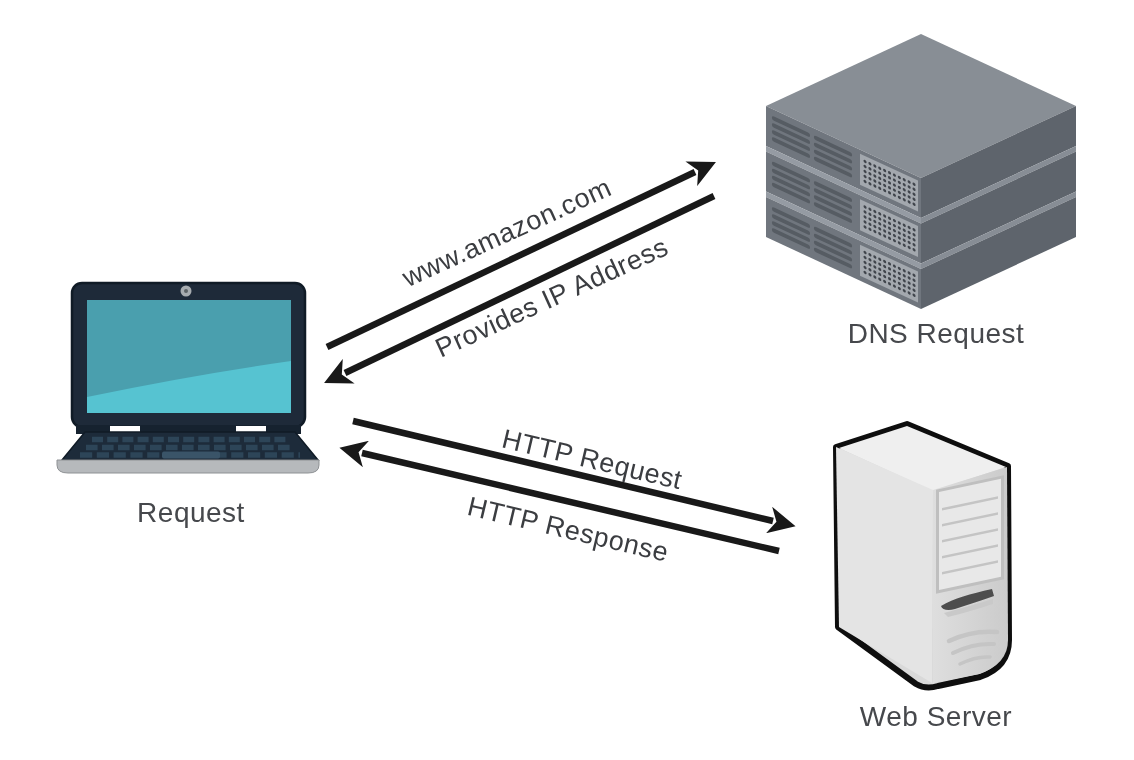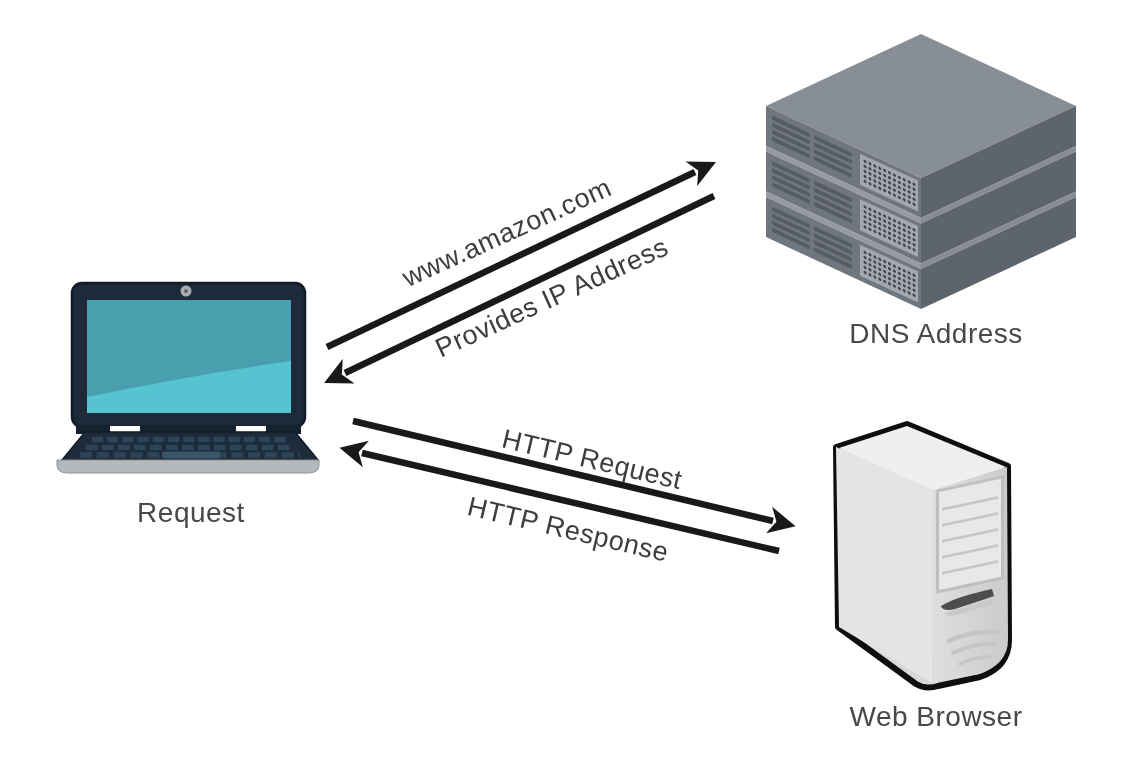--- a/index.html
+++ b/index.html
@@ -95,21 +95,21 @@
 
       <use href="#dns-sliver"></use>
       <use href="#dns-slab" y="45.5"></use>
         <use href="#dns-deco" y="45.5"></use>
 
       <use href="#dns-sliver" y="45.5"></use>
       <use href="#dns-slab" y="91"></use>
         <use href="#dns-deco" y="91"></use>
     </svg>
   </div>
-  <div class="node-label" style="left:936px;top:334px;">DNS Address</div>
+  <div class="node-label" style="left:936px;top:334px;">DNS Request</div>
 
   <div class="abs" style="left:822px;top:420px;width:198px;height:274px;">
     <svg width="198" height="274" viewBox="0 0 198 274">
       <defs>
         <linearGradient id="towerfront" x1="0" y1="0" x2="1" y2="0">
           <stop offset="0" stop-color="#dedede"></stop>
           <stop offset="1" stop-color="#cbcbcb"></stop>
         </linearGradient>
       </defs>
 
@@ -130,21 +130,21 @@
       </g>
 
       <path d="M122,193 C140,188 158,183 171,179 L171,184 C156,189 138,194 126,197 Z" fill="#c9c9c9"></path>
       <path d="M119,186 C132,178 148,174 170,169 L172,176 C160,180 146,185 133,189 C126,191 120,190 119,186 Z" fill="#4d4d4d"></path>
 
       <path d="M127,221 Q150,210 175,212" fill="none" stroke="#c5c5c5" stroke-width="4.5" stroke-linecap="round"></path>
       <path d="M131,233 Q151,223 172,224" fill="none" stroke="#c5c5c5" stroke-width="4" stroke-linecap="round"></path>
       <path d="M138,244 Q154,236 168,237" fill="none" stroke="#c5c5c5" stroke-width="3.5" stroke-linecap="round"></path>
     </svg>
   </div>
-  <div class="node-label" style="left:936px;top:717px;">Web Browser</div>
+  <div class="node-label" style="left:936px;top:717px;">Web Server</div>
 
   <svg class="abs" style="left:0;top:0;" width="1134" height="760" viewBox="0 0 1134 760">
     <defs>
       <marker id="ah" viewBox="0 0 10 10" refX="1.5" refY="5" markerWidth="4.2" markerHeight="4.2" orient="auto">
         <path d="M0,0 L10,5 L0,10 L2.8,5 Z" fill="#191919"></path>
       </marker>
     </defs>
     <line x1="327" y1="347" x2="695" y2="172" stroke="#191919" stroke-width="6.5" marker-end="url(#ah)"></line>
     <line x1="714" y1="196" x2="345" y2="373" stroke="#191919" stroke-width="6.5" marker-end="url(#ah)"></line>
     <line x1="353" y1="421" x2="773" y2="521" stroke="#191919" stroke-width="6.5" marker-end="url(#ah)"></line>

